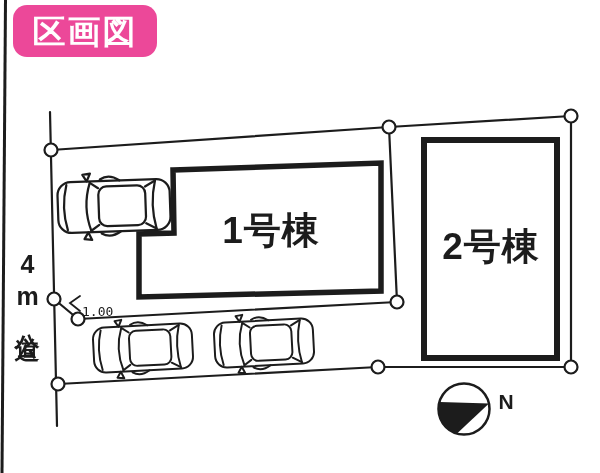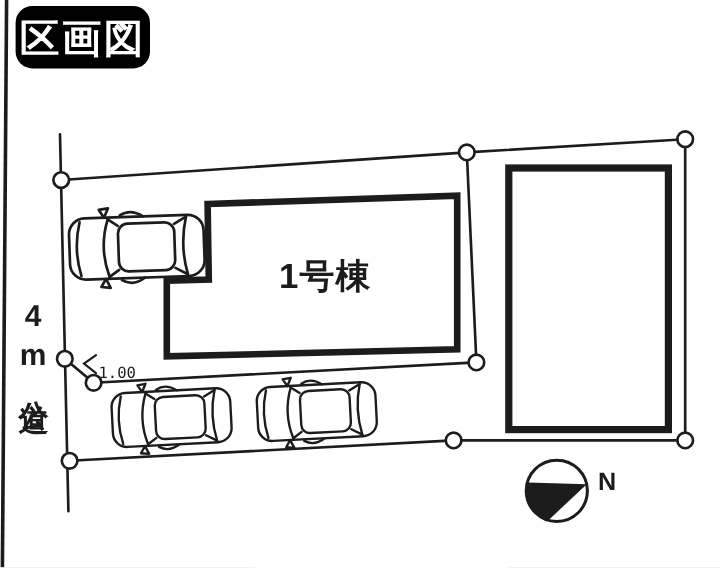--- a/index.html
+++ b/index.html
@@ -7,29 +7,29 @@
     position:relative;
     width:600px;height:473px;
     background:#ffffff;
     overflow:hidden;
     font-family:"Liberation Sans", sans-serif;
     color:#1c1c1c;
   }
   .page svg{position:absolute;left:0;top:0;}
   .label{position:absolute;transform:translate(-50%,-50%);white-space:nowrap;}
   .title-badge{
-    position:absolute;left:13px;top:5px;width:112px;height:52px;
-    background:#000000;border-radius:14px;
+    position:absolute;left:13px;top:5px;width:144px;height:52px;
+    background:#ec4899;border-radius:14px;
     display:flex;align-items:center;justify-content:center;
   }
   .title-badge span{
     color:#ffffff;font-size:33px;font-weight:700;letter-spacing:2px;
     line-height:1;
   }
-  .bldg-label{font-size:29px;font-weight:700;letter-spacing:1px;}
+  .bldg-label{font-size:37px;font-weight:700;letter-spacing:1px;}
   .road-label{
     position:absolute;left:27px;top:286px;transform:translate(-50%,-50%);
     writing-mode:vertical-rl;text-orientation:upright;
     font-size:25px;font-weight:600;letter-spacing:4px;line-height:1;
   }
   .dim-label{
     position:absolute;left:82px;top:304px;
     font-family:"DejaVu Sans Mono", monospace;
     font-size:13px;font-weight:500;
   }
@@ -101,16 +101,17 @@
 
   <div class="title-badge">
     <span>区画図</span>
   </div>
 
   <div class="road-label">4m公道</div>
 
   <div class="dim-label">1.00</div>
 
   <div class="label bldg-label" style="left:271px;top:231px;">1号棟</div>
+  <div class="label bldg-label" style="left:491px;top:247px;">2号棟</div>
 
   <div class="label north-label" style="left:506px;top:402px;">N</div>
 
 </div>
 
 </body></html>

